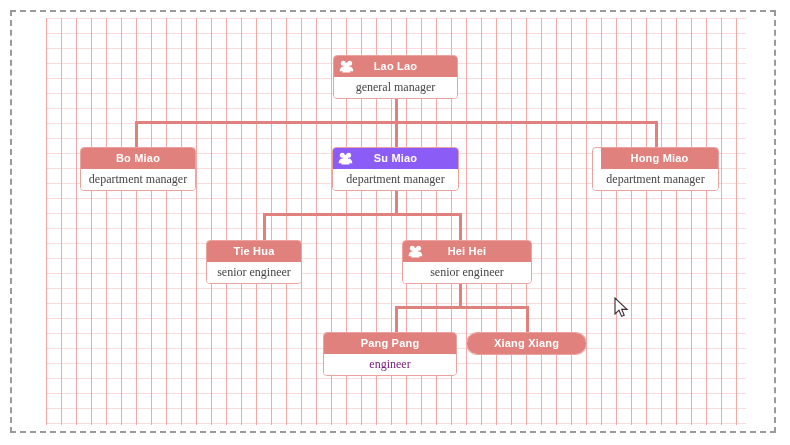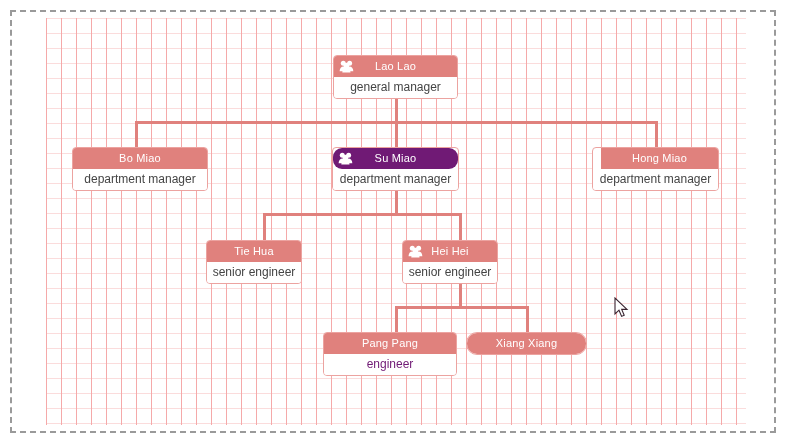--- a/index.html
+++ b/index.html
@@ -51,21 +51,21 @@
     background: #ffffff;
     overflow: hidden;
     z-index: 5;
   }
   .node-head {
     position: relative;
     height: 21px;
     background: #e0817d;
     color: #ffffff;
     font-size: 11px;
-    font-weight: normal;
+    font-weight: bold;
     line-height: 21px;
     text-align: center;
     letter-spacing: 0.2px;
     white-space: nowrap;
   }
   .node-icon {
     position: absolute;
     left: 5px;
     top: 3px;
     width: 15px;
@@ -73,20 +73,21 @@
     display: block;
   }
   .node-body {
     height: 21px;
     background: #ffffff;
     color: #444444;
     font-size: 12px;
     line-height: 21px;
     text-align: center;
     white-space: nowrap;
+    font-family: Liberation Serif, serif;
   }
   
   .conn {
     position: absolute;
     background: #e0817d;
     z-index: 2;
   }
   .conn-h { height: 3px; }
   .conn-v { width: 3px; }
 
@@ -125,44 +126,44 @@
         <div class="node-head" style="background: rgb(224, 129, 125); color: rgb(255, 255, 255);"><span class="node-icon"><svg viewBox="0 0 15 15" width="15" height="15">
               <circle cx="4.3" cy="4.2" r="2.5" fill="#ffffff"></circle>
               <circle cx="10.6" cy="4.2" r="2.5" fill="#ffffff"></circle>
               <path d="M0.6,12.2 C0.6,8.9 2.4,7.4 4.3,7.4 C6.2,7.4 8.0,8.9 8.0,12.2 Z" fill="#ffffff"></path>
               <path d="M7.0,12.2 C7.0,8.9 8.8,7.4 10.6,7.4 C12.5,7.4 14.3,8.9 14.3,12.2 Z" fill="#ffffff"></path>
               <circle cx="7.4" cy="6.6" r="2.8" fill="#ffffff"></circle>
               <path d="M3.3,13.6 C3.3,10.2 5.2,8.6 7.4,8.6 C9.6,8.6 11.5,10.2 11.5,13.6 Z" fill="#ffffff"></path>
             </svg></span><span>Lao Lao</span></div>
         <div class="node-body" style="color: rgb(68, 68, 68);">general manager</div>
       </div>
-      <div class="node" style="left: 72px; top: 147px; width: 136px; border-color: rgb(236, 163, 160);">
+      <div class="node" style="left: 80px; top: 147px; width: 116px; border-color: rgb(236, 163, 160);">
         <div class="node-head" style="background: rgb(224, 129, 125); color: rgb(255, 255, 255);"><span>Bo Miao</span></div>
         <div class="node-body" style="color: rgb(68, 68, 68);">department manager</div>
       </div>
       <div class="node" style="left: 332px; top: 147px; width: 127px; border-color: rgb(236, 163, 160);">
-        <div class="node-head" style="background: #701a75; color: rgb(255, 255, 255); border-radius: 9px;"><span class="node-icon"><svg viewBox="0 0 15 15" width="15" height="15">
+        <div class="node-head" style="background: #8b5cf6; color: rgb(255, 255, 255);"><span class="node-icon"><svg viewBox="0 0 15 15" width="15" height="15">
               <circle cx="4.3" cy="4.2" r="2.5" fill="#ffffff"></circle>
               <circle cx="10.6" cy="4.2" r="2.5" fill="#ffffff"></circle>
               <path d="M0.6,12.2 C0.6,8.9 2.4,7.4 4.3,7.4 C6.2,7.4 8.0,8.9 8.0,12.2 Z" fill="#ffffff"></path>
               <path d="M7.0,12.2 C7.0,8.9 8.8,7.4 10.6,7.4 C12.5,7.4 14.3,8.9 14.3,12.2 Z" fill="#ffffff"></path>
               <circle cx="7.4" cy="6.6" r="2.8" fill="#ffffff"></circle>
               <path d="M3.3,13.6 C3.3,10.2 5.2,8.6 7.4,8.6 C9.6,8.6 11.5,10.2 11.5,13.6 Z" fill="#ffffff"></path>
             </svg></span><span>Su Miao</span></div>
         <div class="node-body" style="color: rgb(68, 68, 68);">department manager</div>
       </div>
       <div class="node" style="left: 592px; top: 147px; width: 127px; border-color: rgb(236, 163, 160);">
         <div class="node-head" style="background: rgb(224, 129, 125); color: rgb(255, 255, 255); margin-left: 8px;"><span>Hong Miao</span></div>
         <div class="node-body" style="color: rgb(68, 68, 68);">department manager</div>
       </div>
       <div class="node" style="left: 206px; top: 240px; width: 96px; border-color: rgb(236, 163, 160);">
         <div class="node-head" style="background: rgb(224, 129, 125); color: rgb(255, 255, 255);"><span>Tie Hua</span></div>
         <div class="node-body" style="color: rgb(68, 68, 68);">senior engineer</div>
       </div>
-      <div class="node" style="left: 402px; top: 240px; width: 96px; border-color: rgb(236, 163, 160);">
+      <div class="node" style="left: 402px; top: 240px; width: 130px; border-color: rgb(236, 163, 160);">
         <div class="node-head" style="background: rgb(224, 129, 125); color: rgb(255, 255, 255);"><span class="node-icon"><svg viewBox="0 0 15 15" width="15" height="15">
               <circle cx="4.3" cy="4.2" r="2.5" fill="#ffffff"></circle>
               <circle cx="10.6" cy="4.2" r="2.5" fill="#ffffff"></circle>
               <path d="M0.6,12.2 C0.6,8.9 2.4,7.4 4.3,7.4 C6.2,7.4 8.0,8.9 8.0,12.2 Z" fill="#ffffff"></path>
               <path d="M7.0,12.2 C7.0,8.9 8.8,7.4 10.6,7.4 C12.5,7.4 14.3,8.9 14.3,12.2 Z" fill="#ffffff"></path>
               <circle cx="7.4" cy="6.6" r="2.8" fill="#ffffff"></circle>
               <path d="M3.3,13.6 C3.3,10.2 5.2,8.6 7.4,8.6 C9.6,8.6 11.5,10.2 11.5,13.6 Z" fill="#ffffff"></path>
             </svg></span><span>Hei Hei</span></div>
         <div class="node-body" style="color: rgb(68, 68, 68);">senior engineer</div>
       </div>

